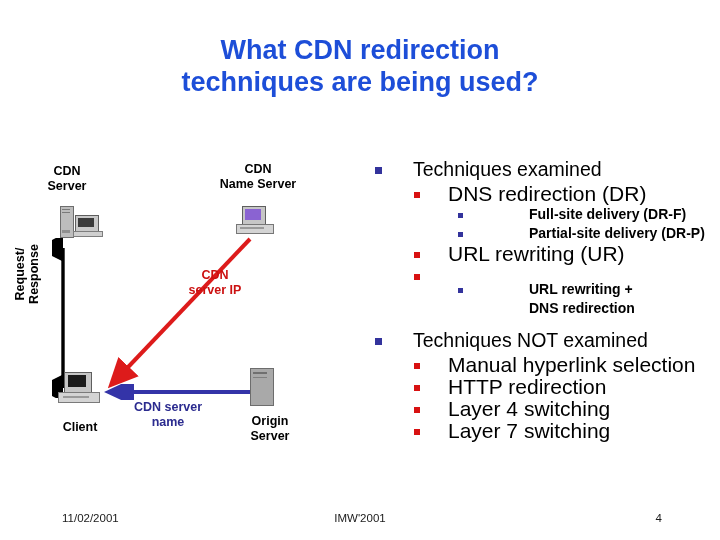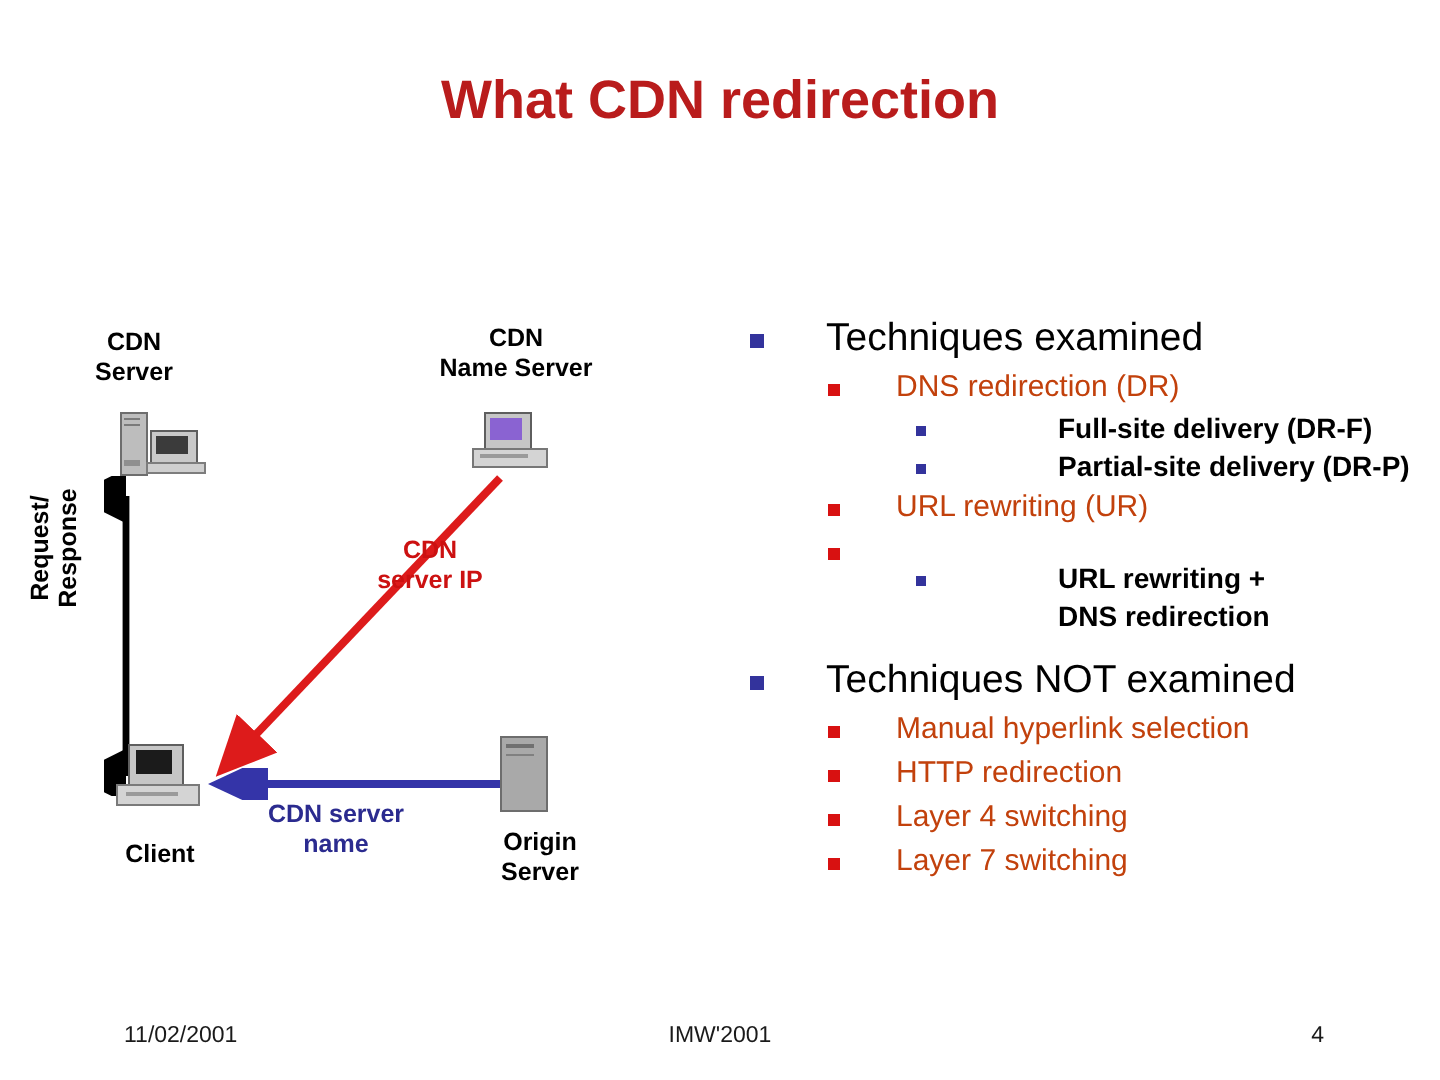--- a/index.html
+++ b/index.html
@@ -16,21 +16,21 @@
     -webkit-font-smoothing: none;
   }
 
   
   #slide-title {
     position: absolute;
     left: 60px;
     top: 34px;
     width: 600px;
     text-align: center;
-    color: #b91c1c;
+    color: #1d4ed8;
     font-size: 27px;
     font-weight: bold;
     line-height: 32px;
     letter-spacing: 0px;
   }
   #slide-title .tline { display: block; }
 
   
   #diagram {
     position: absolute;
@@ -131,22 +131,22 @@
   
   .lvl2 { margin-bottom: 0px; }
   .lvl2 .marker {
     width: 6px; height: 6px;
     background: #d81111;
     margin-top: 9px;
     margin-right: 12px;
     margin-left: 42px;
   }
   .lvl2 .btext {
-    color: #c2410c;
-    font-size: 15px;
+    color: #000000;
+    font-size: 21px;
     line-height: 22px;
   }
 
   
   .lvl3 { margin-bottom: 0px; }
   .lvl3 .marker {
     width: 5px; height: 5px;
     background: #33339c;
     margin-top: 8px;
     margin-right: 10px;
@@ -175,20 +175,21 @@
   }
   #footer-date { position: absolute; left: 62px; top: 0; }
   #footer-center { position: absolute; left: 0; top: 0; width: 720px; text-align: center; }
   #footer-page { position: absolute; right: 58px; top: 0; }
 </style>
 </head>
 <body>
 
 <div id="slide-title">
   <span class="tline">What CDN redirection</span>
+  <span class="tline">techniques are being used?</span>
 </div>
 
 <div id="diagram">
 
   <div class="node-label" style="left:22px; top:14px; width:90px;">CDN
 Server</div>
 
   <div class="icon" style="left:60px; top:56px; width:44px; height:32px;">
     <div class="ic-tower" style="left:0px; top:0px; width:12px; height:30px; background:#bdbdbd;"></div>
     <div class="ic-inner" style="position:absolute;left:2px;top:3px;width:8px;height:1px;background:#7a7a7a;"></div>

